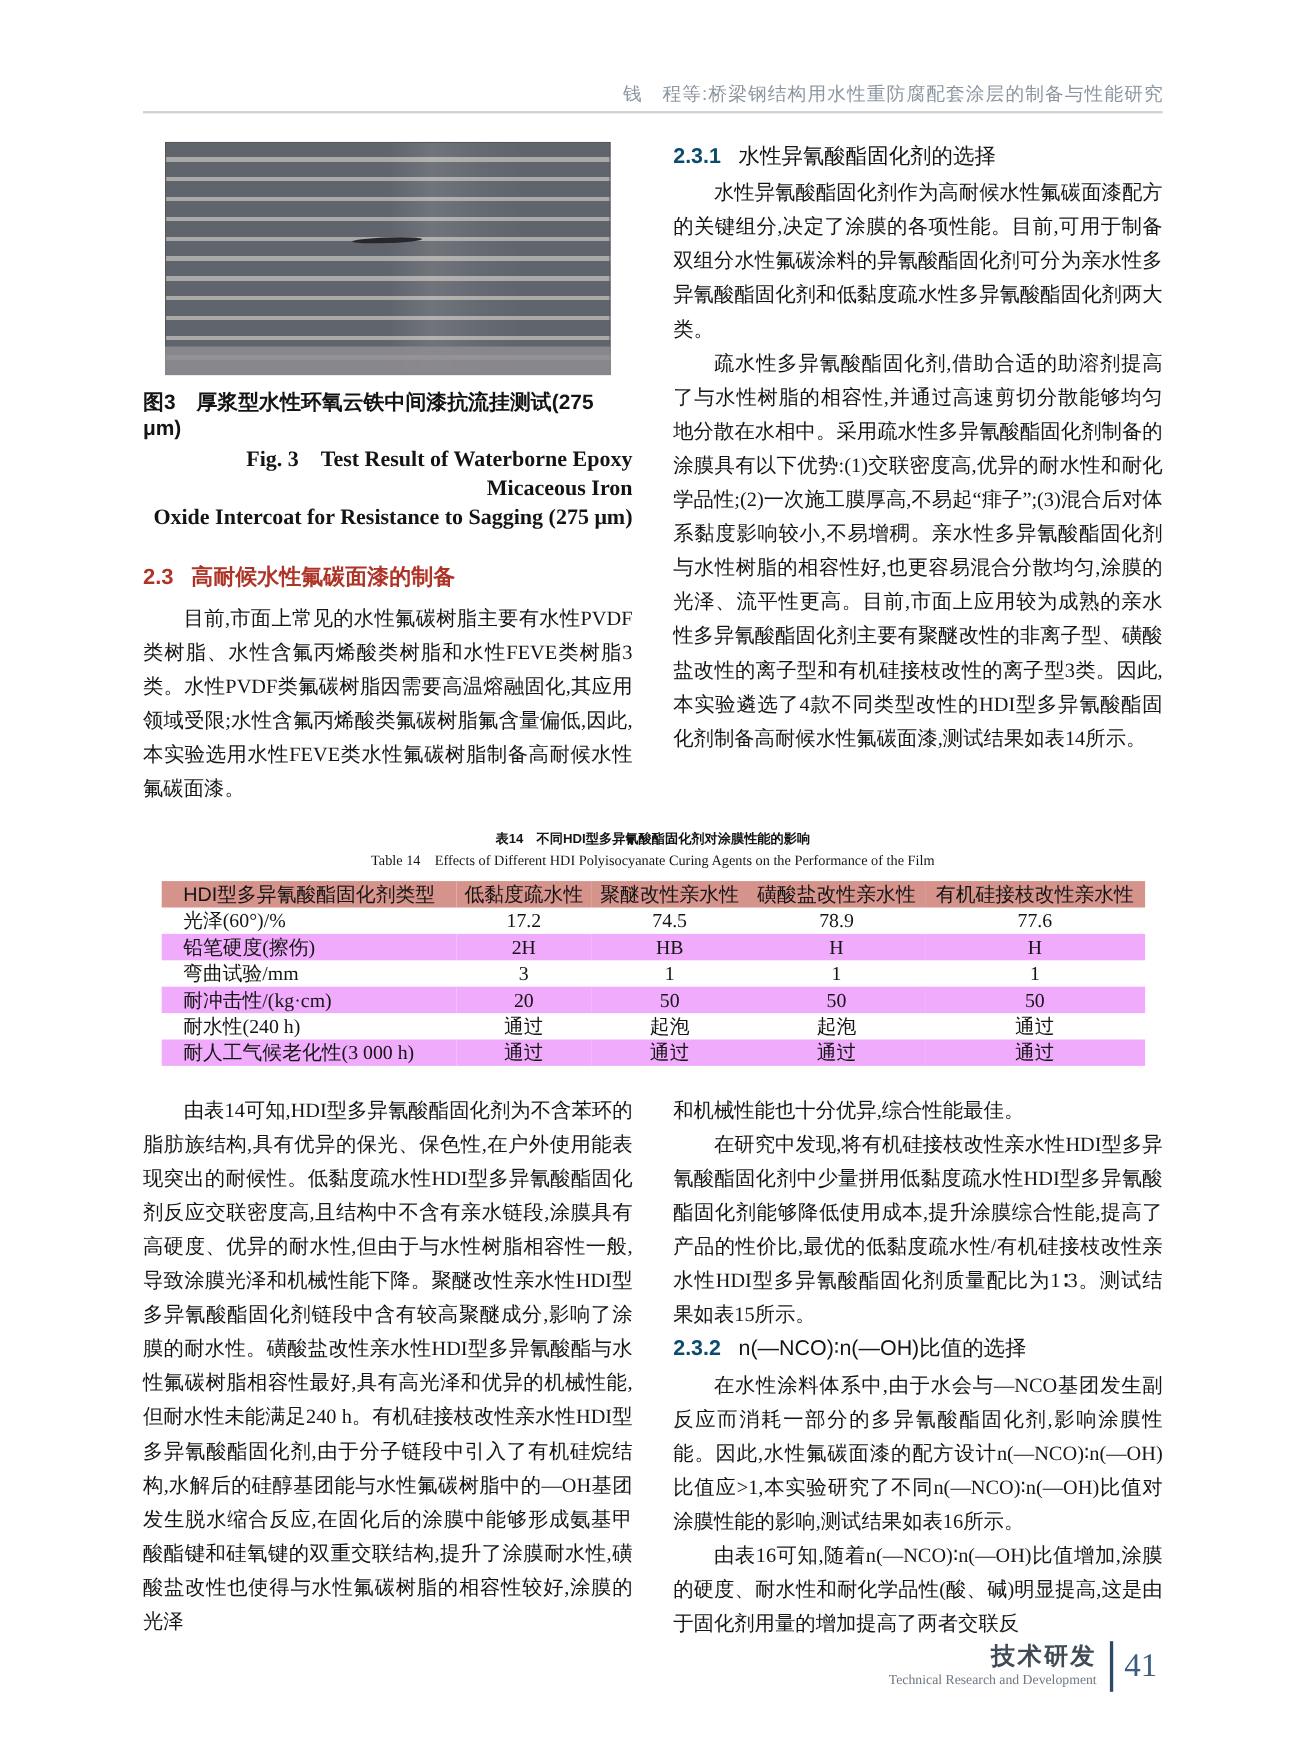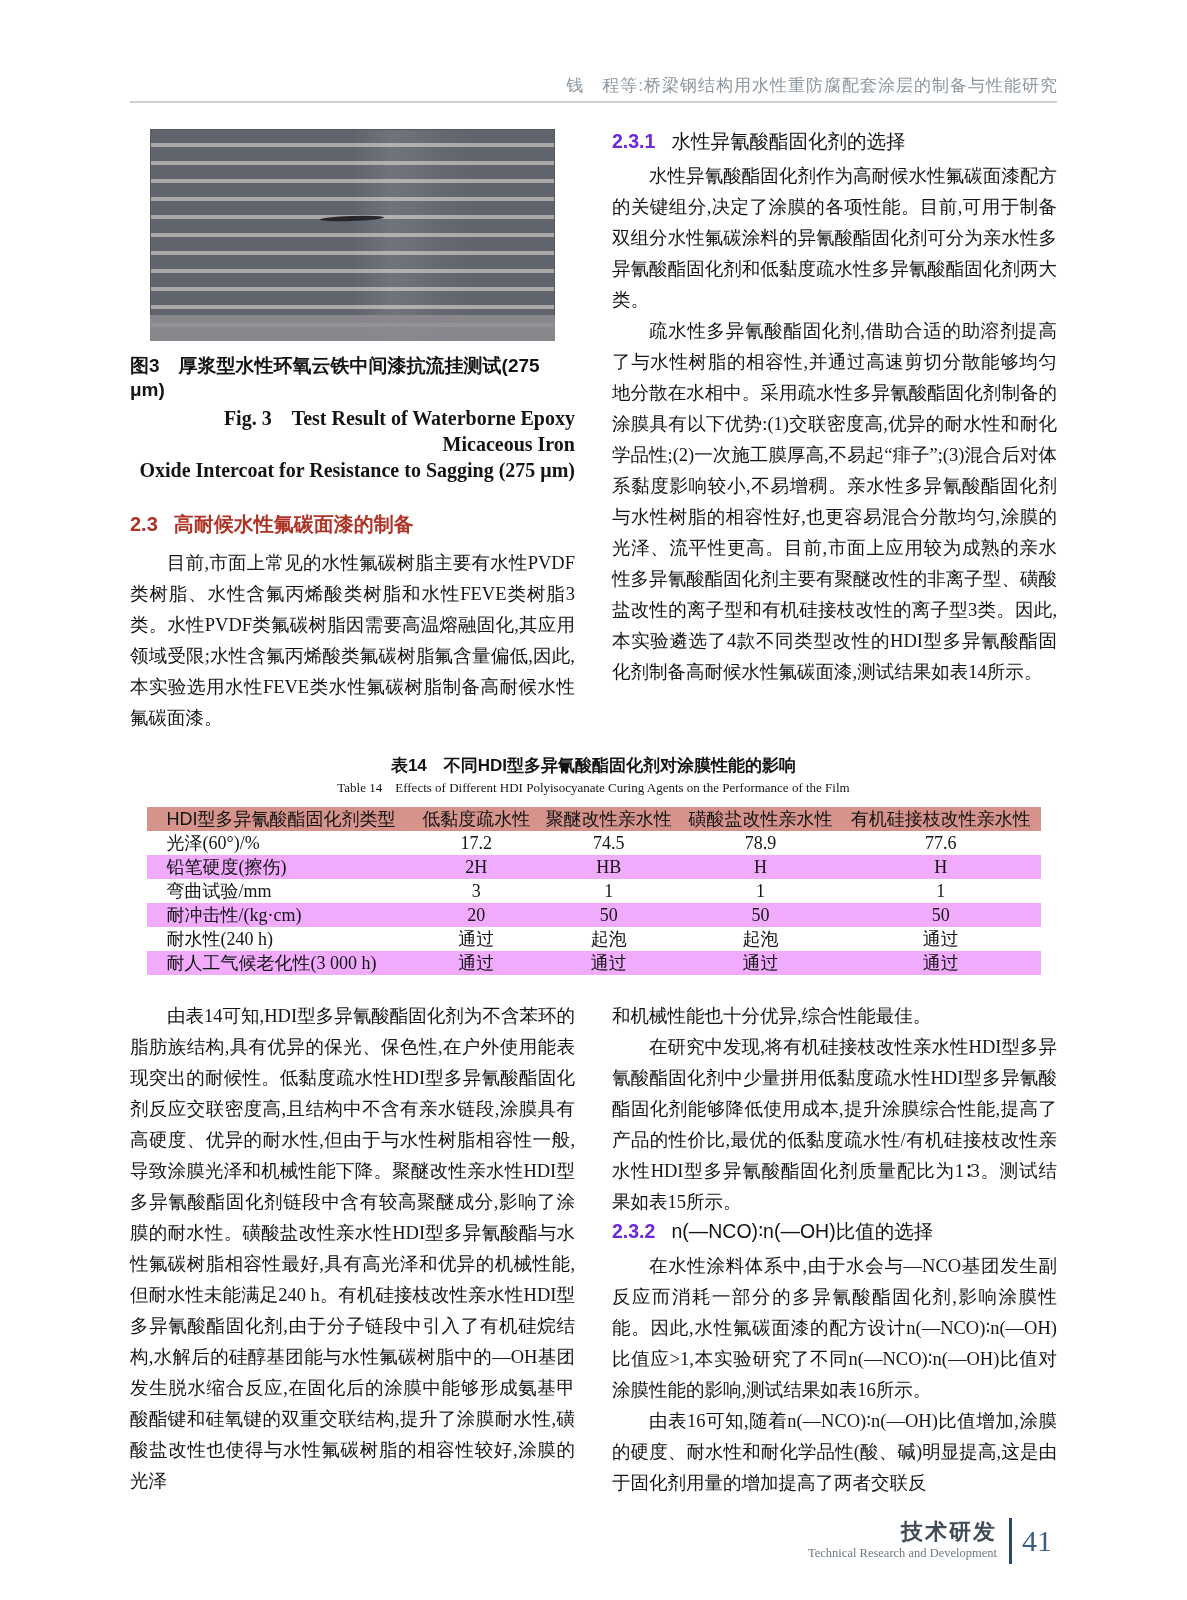--- a/index.html
+++ b/index.html
@@ -52,47 +52,47 @@
   
   .sec-head{
     font-family:"Liberation Sans","DejaVu Sans",sans-serif;
     font-size:20px;font-weight:bold;color:#ae3427;margin:28px 0 10px 0;
   }
   .sec-head .num{margin-right:16px;}
   .sub-head{
     font-family:"Liberation Sans","DejaVu Sans",sans-serif;
     font-size:19.5px;margin:0 0 6px 0;color:#141414;
   }
-  .sub-head .num{color:#6d28d9;margin-right:16px;font-weight:bold;}
+  .sub-head .num{color:#0c4a6e;margin-right:16px;font-weight:bold;}
   .sub-head.tight{margin-top:2px;}
   
   .tbl-title-cn{
     text-align:center;font-family:"Liberation Sans","DejaVu Sans",sans-serif;
-    font-weight:bold;font-size:17px;margin:20px 0 2px 0;
+    font-weight:bold;font-size:12px;margin:20px 0 2px 0;
   }
   .tbl-title-en{
     text-align:center;font-weight:normal;font-size:13px;margin:2px 0 10px 0;
   }
   table.perf{
     width:894px;margin:0 auto;border-collapse:collapse;font-size:18px;
   }
   table.perf th{
     background:#d5938b;font-family:"Liberation Sans","DejaVu Sans",sans-serif;
     font-weight:normal;height:21px;text-align:center;padding:0 4px;
   }
   table.perf td{height:22px;text-align:center;padding:0 4px;}
   table.perf th:first-child,table.perf td:first-child{
     text-align:left;padding-left:20px;width:30%;
   }
   table.perf tr.alt td{background:#f0abfc;}
   
   .cols.bottom{margin-top:26px;}
   
   .footer{
-    position:absolute;right:135px;bottom:36px;
+    position:absolute;right:135px;bottom:62px;
     display:flex;align-items:center;
   }
   .f-text{text-align:right;}
   .f-cn{
     font-family:"Liberation Sans","DejaVu Sans",sans-serif;
     font-size:22px;font-weight:bold;color:#414b55;letter-spacing:2px;line-height:24px;
   }
   .f-en{font-size:12.5px;color:#6e7882;line-height:18px;}
   .f-bar{width:3px;height:46px;background:#2c4a68;margin:0 10px 0 12px;}
   .f-num{font-size:30px;color:#3b5c83;}

